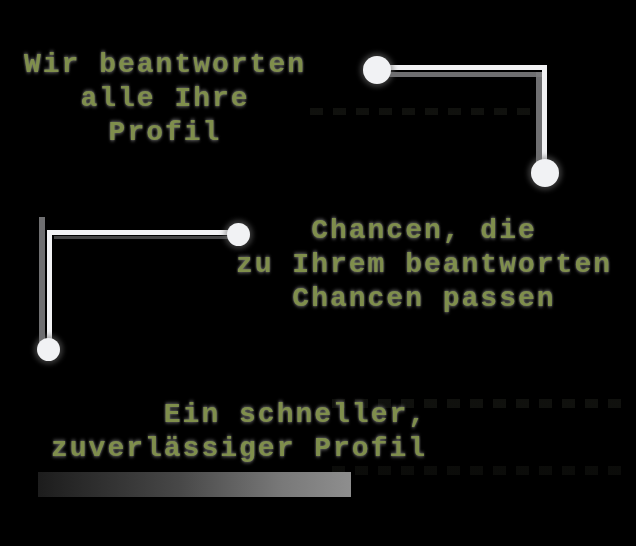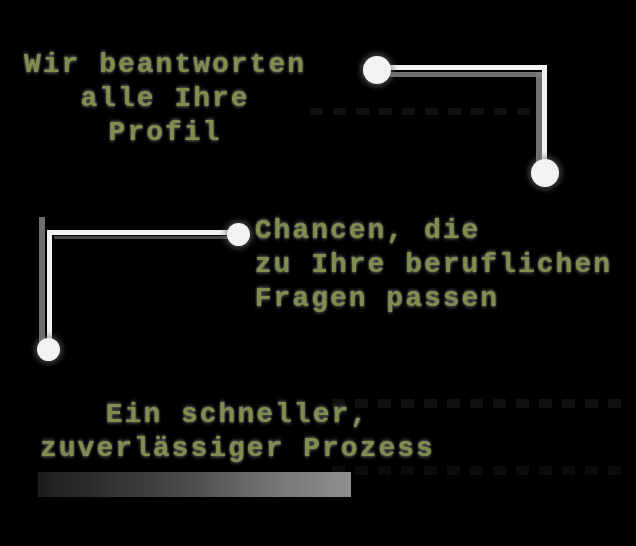--- a/index.html
+++ b/index.html
@@ -11,22 +11,22 @@
   }
   .label {
     position:absolute; z-index:3;
     font-weight:700; font-size:28px; line-height:34px; letter-spacing:2px;
     color:var(--label-text,#7f8e4c);
     text-shadow:0 0 2px rgba(128,128,128,.9),
                 0 2px 3px rgba(95,95,95,.55),
                 0 -2px 3px rgba(95,95,95,.55);
   }
   #label-top-left   { left:20px;  top:48px;  width:290px; text-align:center; }
-  #label-right      { right:24px; top:214px; text-align:left; }
-  #label-bottom-left{ left:40px;  top:398px; text-align:center; }
+  #label-right      { right:24px; top:214px; text-align:center; }
+  #label-bottom-left{ left:51px;  top:398px; text-align:right; }
 
   .connector { position:absolute; inset:0; pointer-events:none; }
   .line    { position:absolute; background:var(--connector-line,#f2f2f4); z-index:2; }
   .lshadow { position:absolute; background:var(--connector-shadow,#7c7c7e); filter:blur(.7px); opacity:.9; z-index:1; }
   .node    { position:absolute; border-radius:50%;
              background:var(--connector-node,#f1f2f4);
              box-shadow:0 0 5px 3px rgba(110,110,110,.5); z-index:2; }
 
   
   #tr-shadow-h { left:388px; top:72px;  width:154px; height:5px; }
@@ -75,27 +75,27 @@
 
   <div class="band"></div>
 
   <div class="label" id="label-top-left">
     <div>Wir beantworten</div>
     <div>alle Ihre Profil</div>
   </div>
 
   <div class="label" id="label-right">
     <div>Chancen, die</div>
-    <div>zu Ihre beruflichen</div>
-    <div>Fragen passen</div>
+    <div>zu Ihrem beantworten</div>
+    <div>Chancen passen</div>
   </div>
 
   <div class="label" id="label-bottom-left">
     <div>Ein schneller,</div>
-    <div>zuverlässiger Prozess</div>
+    <div>zuverlässiger Profil</div>
   </div>
 
   <div class="connector">
     <div class="lshadow" id="tr-shadow-h"></div>
     <div class="lshadow" id="tr-shadow-v"></div>
     <div class="line" id="tr-line-h"></div>
     <div class="line" id="tr-line-v"></div>
     <div class="node" id="tr-node-a"></div>
     <div class="node" id="tr-node-b"></div>
   </div>

